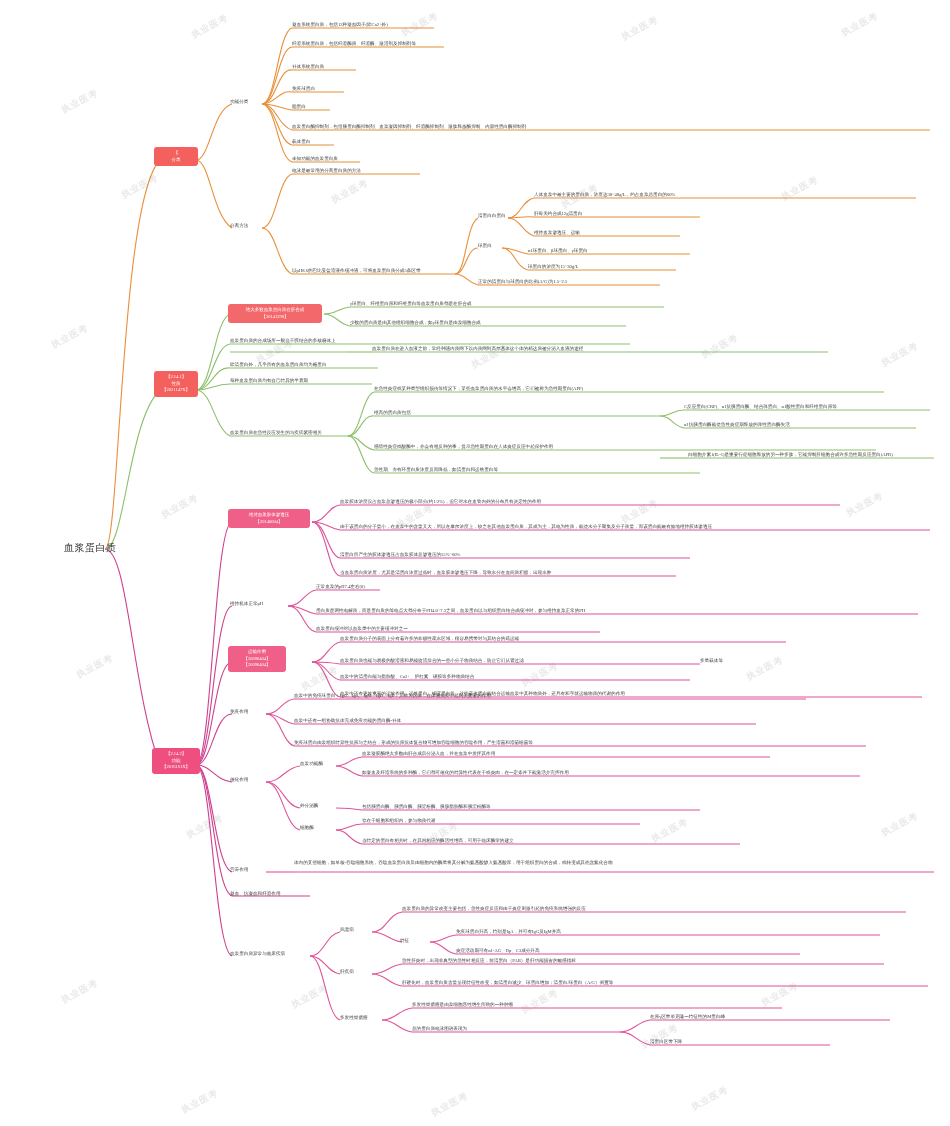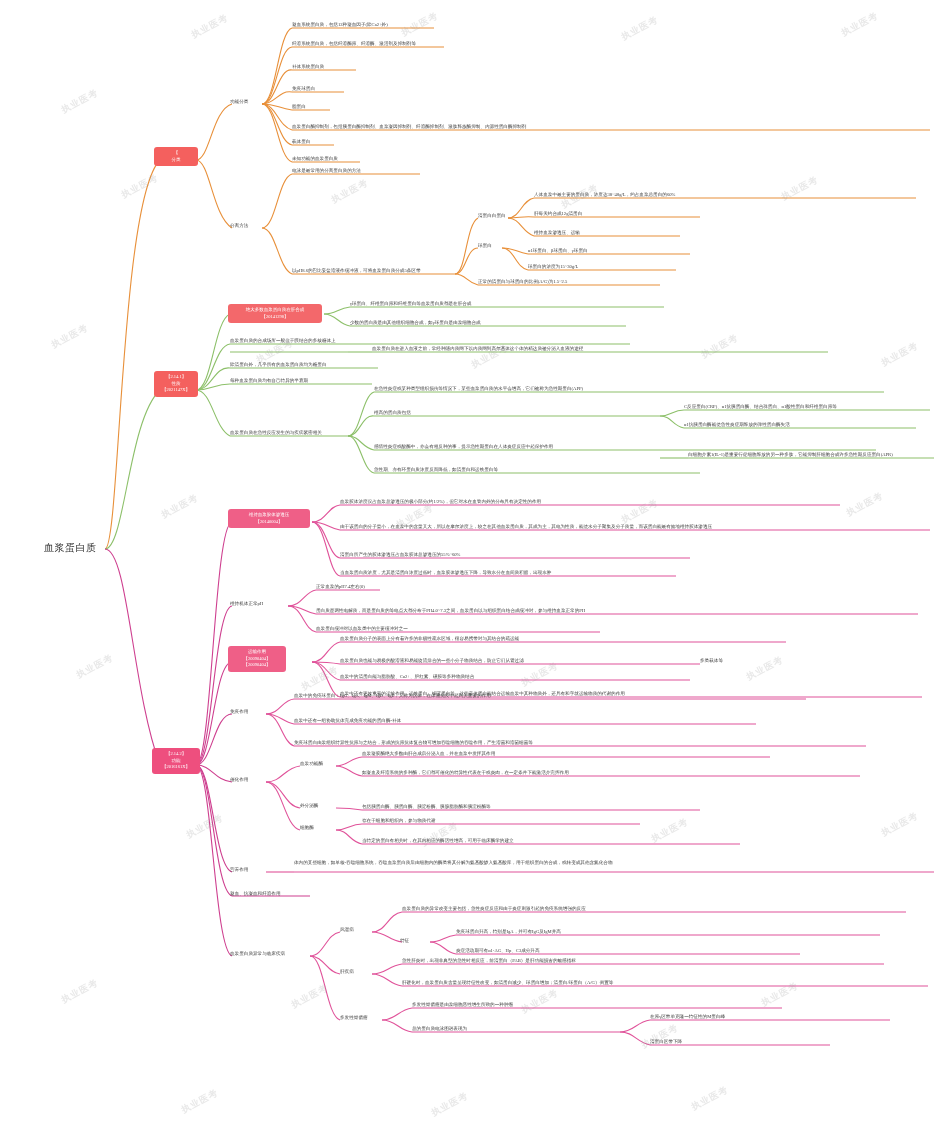--- a/index.html
+++ b/index.html
@@ -6,21 +6,21 @@
   body{
     width:950px;height:1126px;
     background:#ffffff;
     font-family:"Liberation Serif","DejaVu Serif",serif;
     position:relative;overflow:hidden;
   }
   #canvas{position:absolute;left:0;top:0;width:950px;height:1126px;}
   svg.links{position:absolute;left:0;top:0;width:950px;height:1126px;pointer-events:none;}
   .node{position:absolute;font-size:4.6px;line-height:1.25;color:#3a3a3a;white-space:nowrap;}
   .node.wrap{white-space:normal;}
-  .root{font-size:10px;color:#2e2e2e;letter-spacing:.5px;}
+  .root{font-size:10px;color:#2e2e2e;letter-spacing:.5px;margin-left:20px;}
   .chip{
     position:absolute;border-radius:3px;color:#ffffff;text-align:center;
     font-size:4.5px;line-height:1.45;padding:3px 4px;box-sizing:border-box;
   }
   .chip.red{background:#f4605e;}
   .chip.pink{background:#ef5f87;}
   .chip.rose{background:#ee4f7e;}
   .chip.salmon{background:#f3686b;}
   .wm{position:absolute;color:rgba(150,150,150,.22);font-size:9px;
       transform:rotate(-28deg);font-family:"Liberation Sans",sans-serif;

